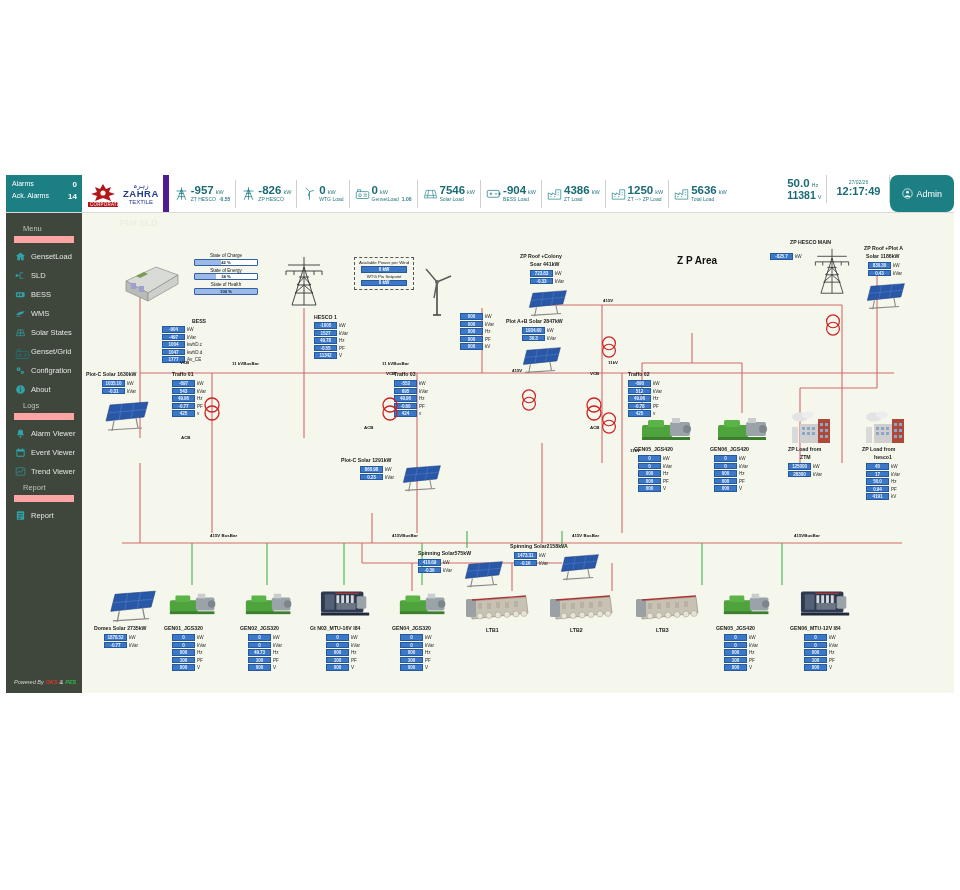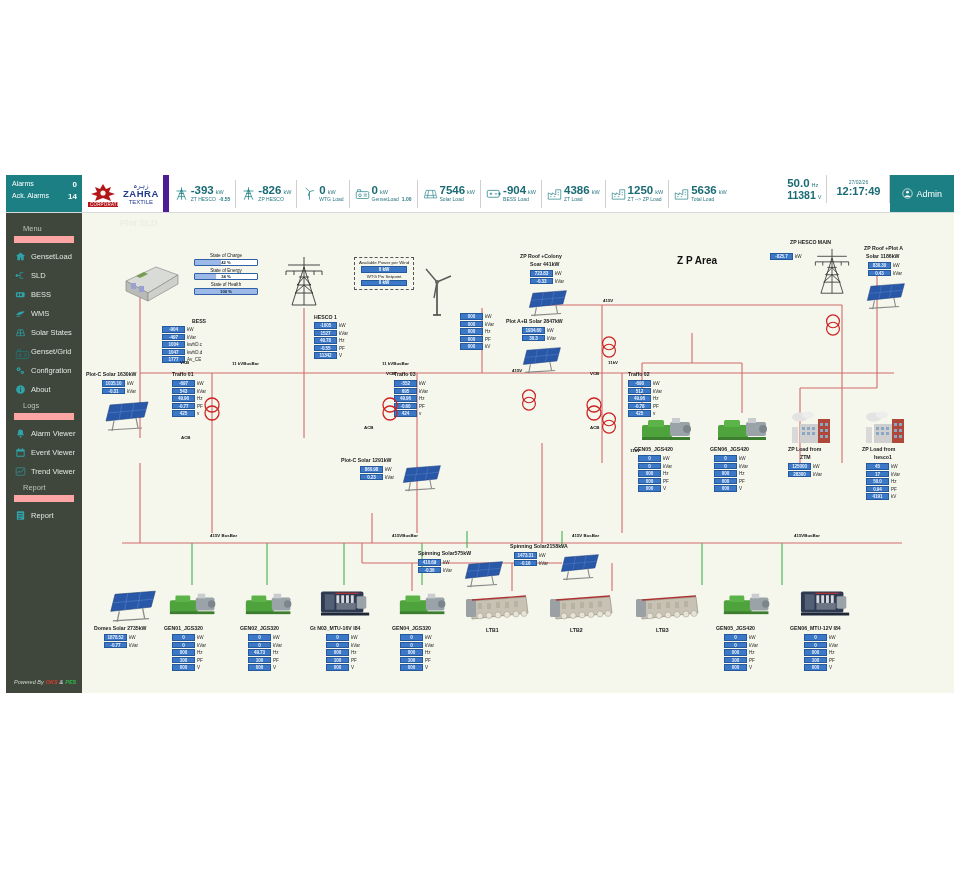--- a/index.html
+++ b/index.html
@@ -90,21 +90,21 @@
     display: flex; flex-direction: column; align-items: center;
     padding: 0 9px; line-height: 1.25;
     border-right: 1px solid #cfcfcf; height: 28px; justify-content: center;
   }
   .clock .date { font-size: 5px; color: #2a7a82; }
   .clock .time { font-size: 11px; font-weight: bold; color: #1b6b74; }
 
   .admin {
     background: #1b7f84; color: #fff;
     display: flex; align-items: center; gap: 3px;
-    padding: 0 12px; font-size: 9px;
+    padding: 0 12px; font-size: 9px; border-radius: 8px;
   }
 
   
   .body-wrap { flex: 1; display: flex; min-height: 0; }
 
   
   .sidebar {
     width: 76px;
     background: #3f463c;
     color: #d8ddd4;
@@ -262,21 +262,21 @@
 
     <div class="metrics" id="metrics">
         <div class="metric">
           <span class="ico"><svg viewBox="0 0 24 24" width="15" height="15">
               <g stroke="#1b7f84" stroke-width="1.2" fill="none">
                 <path d="M12 2v20M5 22L12 5l7 17M7 17h10M8.5 12h7M4 8h16"></path>
               </g>
             </svg></span>
           <span class="body">
             <span class="line1">
-              <span class="val">-393</span>
+              <span class="val">-957</span>
               <span class="unit">kW</span>
             </span>
             <span class="line2">
               <span class="lbl">ZT HESCO</span>
               <span class="extra">-0.55</span>
             </span>
           </span>
         </div>
         <div class="metric">
           <span class="ico"><svg viewBox="0 0 24 24" width="15" height="15">

